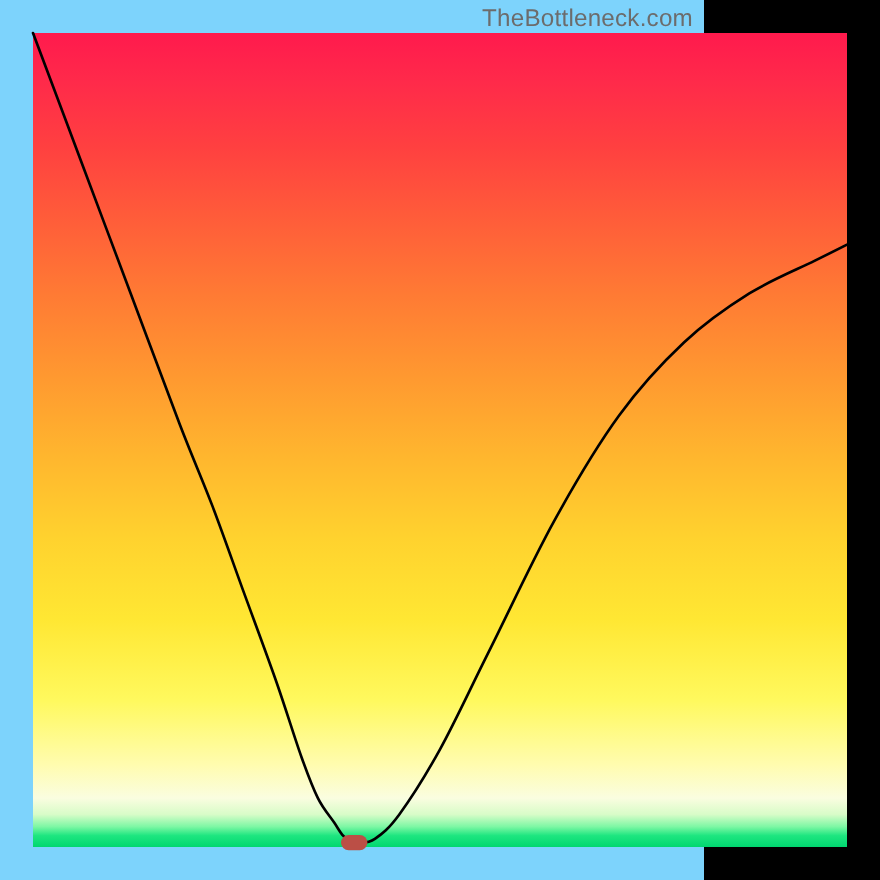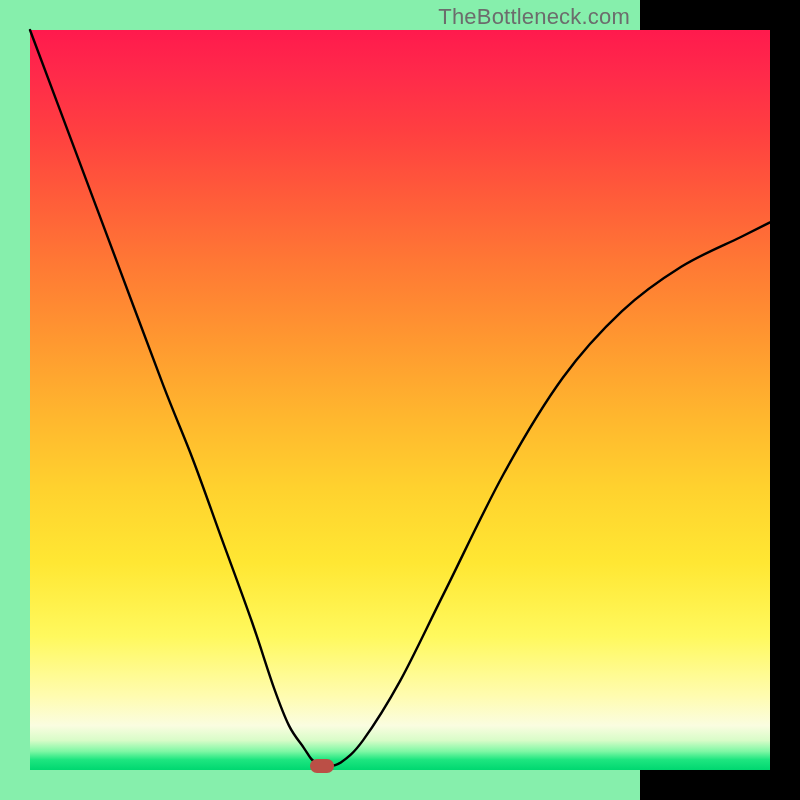--- a/index.html
+++ b/index.html
@@ -10,21 +10,21 @@
     background: #000;
     overflow: hidden;
     font-family: Arial, Helvetica, sans-serif;
   }
   .frame {
     position: absolute;
     top: 0;
     left: 0;
     width: 640px;
     height: 800px;
-    background: #86efac;
+    background: #7dd3fc;
   }
   .watermark {
     position: absolute;
     top: 4px;
     right: 10px;
     color: #6c6c6c;
     font-size: 22px;
     font-weight: 400;
     letter-spacing: 0.2px;
   }

